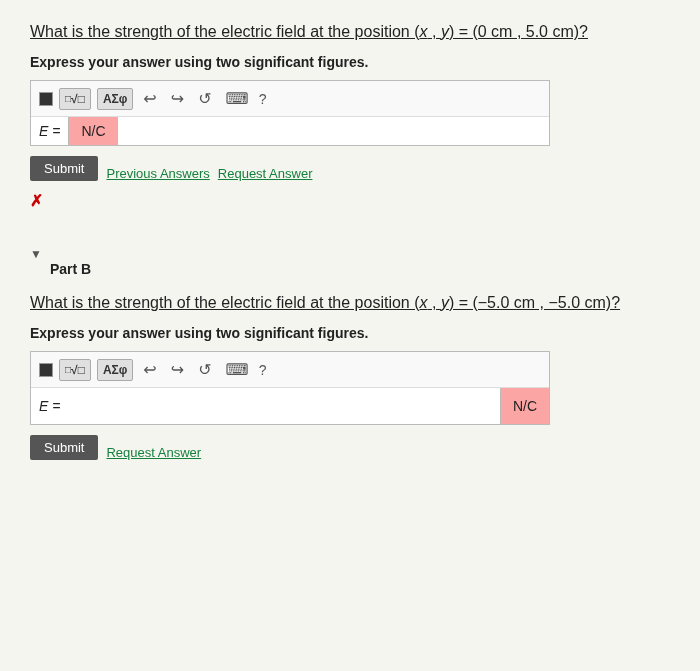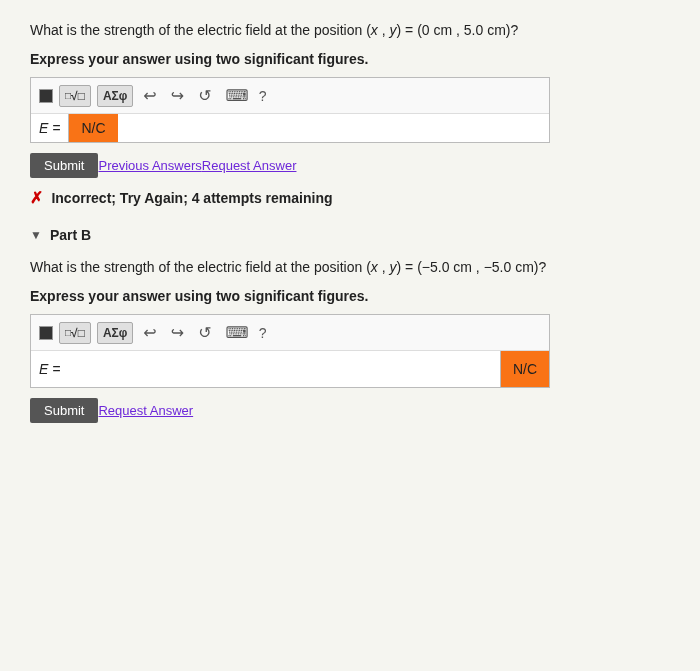--- a/index.html
+++ b/index.html
@@ -6,23 +6,24 @@
     body {
       background: #f5f5f0;
       font-family: Arial, sans-serif;
       font-size: 14px;
       color: #222;
       padding: 20px 30px;
       width: 700px;
       min-height: 671px;
     }
     .question-text {
-      font-size: 14px;
+      font-size: 16px;
       line-height: 1.5;
       margin-bottom: 6px;
+      text-decoration: underline;
     }
     .bold-instruction {
       font-weight: bold;
       margin-bottom: 10px;
       font-size: 14px;
       margin-top: 10px;
     }
     .answer-box {
       border: 1px solid #bbb;
       background: #fff;
@@ -78,42 +79,42 @@
       outline: none;
       font-size: 20px;
       padding: 6px 8px;
       background: #fff;
       min-height: 36px;
     }
     .unit-label {
       padding: 6px 12px;
       border-left: 1px solid #bbb;
       font-size: 14px;
-      background: #f97316;
+      background: #fca5a5;
       align-self: stretch;
       display: flex;
       align-items: center;
     }
     .action-row {
       display: flex;
-      align-items: center;
-      gap: 0;
+      align-items: flex-end;
+      gap: 8px;
       margin-bottom: 10px;
     }
     .submit-btn {
       background: #555;
       color: #fff;
       border: none;
       padding: 5px 14px;
       font-size: 13px;
       cursor: pointer;
       border-radius: 2px;
     }
     .link-btn {
-      color: #6d28d9;
+      color: #15803d;
       background: none;
       border: none;
       cursor: pointer;
       font-size: 13px;
       text-decoration: underline;
     }
     .error-row {
       display: flex;
       align-items: center;
       gap: 8px;
@@ -136,20 +137,21 @@
       margin-bottom: 14px;
     }
     .triangle-icon {
       font-size: 12px;
       color: #555;
       cursor: pointer;
     }
     .part-label {
       font-weight: bold;
       font-size: 14px;
+      margin-top: 31px;
     }
     .math {
       font-style: italic;
     }
   </style>
 </head>
 <body>
 
 <div>
   <p class="question-text">
@@ -178,21 +180,20 @@
   </div>
 
   <div class="action-row">
     <button class="submit-btn">Submit</button>
     <button class="link-btn">Previous Answers</button>
     <button class="link-btn">Request Answer</button>
   </div>
 
   <div class="error-row">
     <span class="x-icon">✗</span>
-    <span>Incorrect; Try Again; 4 attempts remaining</span>
   </div>
 </div>
 
 <div class="part-b-section">
   <div class="part-label-row">
     <span class="triangle-icon">▼</span>
     <span class="part-label">Part B</span>
   </div>
 
   <p class="question-text">

